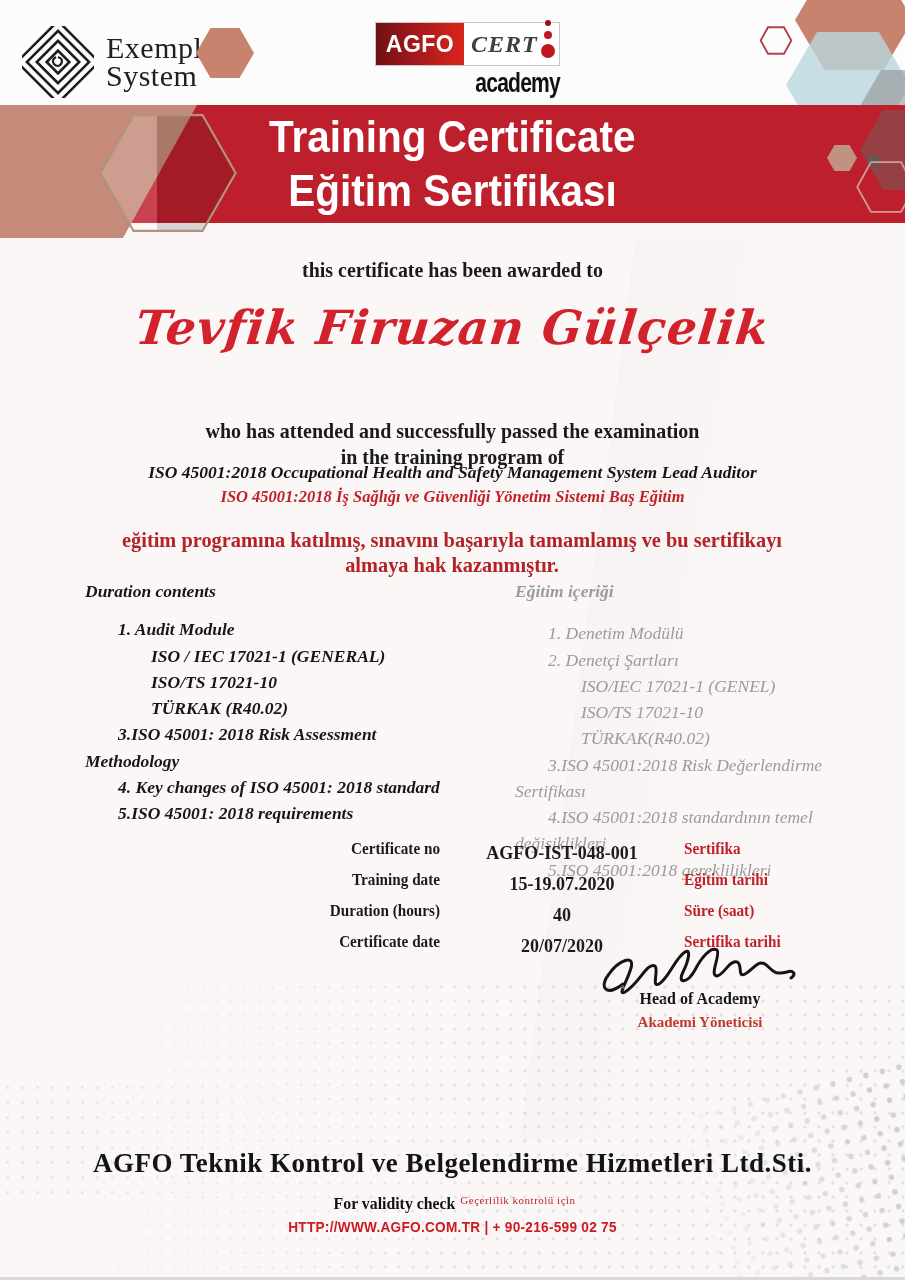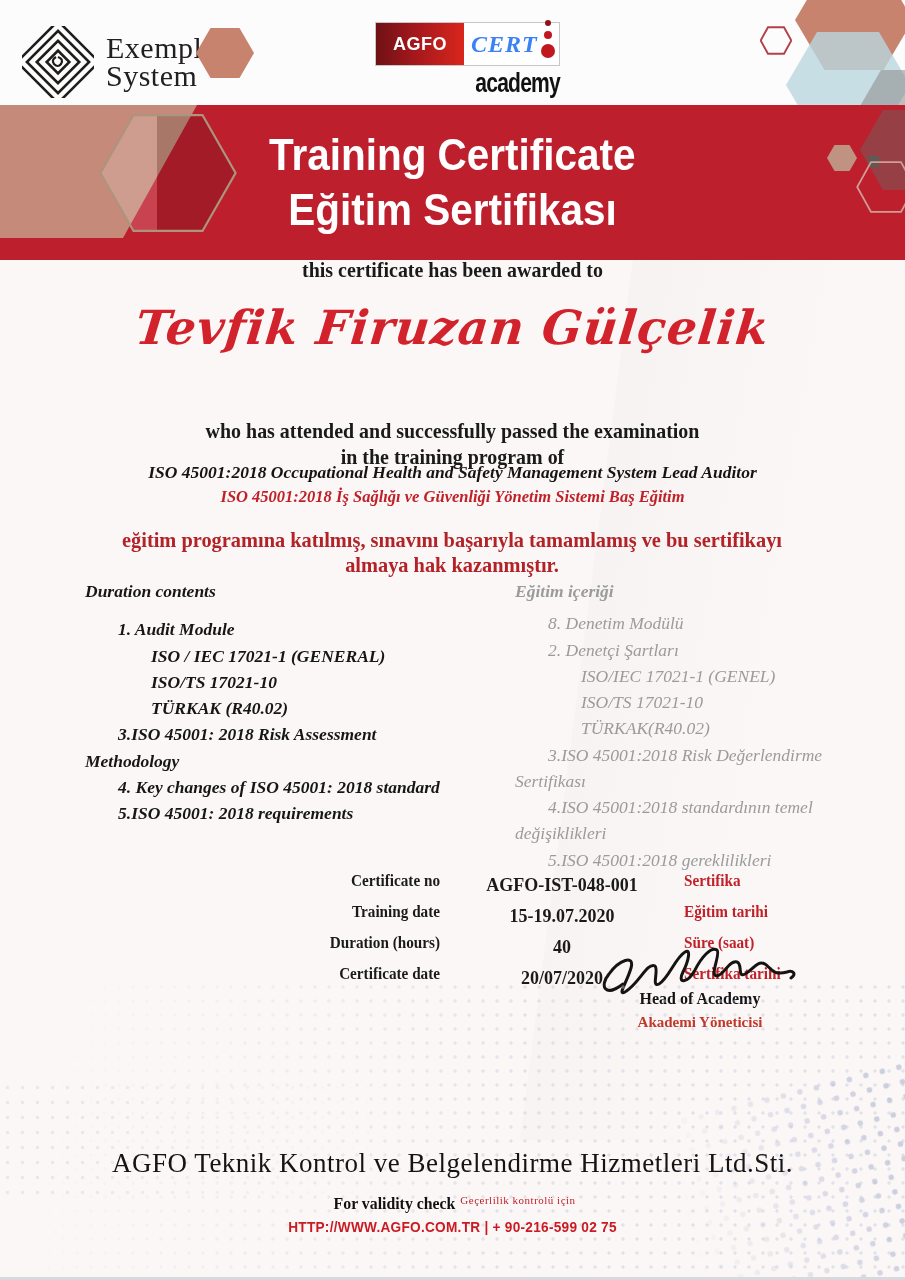--- a/index.html
+++ b/index.html
@@ -20,44 +20,44 @@
   .page::after{content:"";position:absolute;left:0;right:0;bottom:0;height:3px;background:#d9d9dd;}
 
   
   .header{position:absolute;top:0;left:0;width:905px;height:105px;background:#fdfcfc;}
   .exemplar{position:absolute;top:26px;left:22px;display:flex;align-items:center;gap:12px;}
   .exemplar-text{font-family:"Liberation Serif",serif;font-size:30px;line-height:.95;color:#22201f;letter-spacing:.5px;}
   .agfo-logo{position:absolute;top:22px;left:375px;width:185px;}
   .agfo-row{display:flex;height:44px;border:1px solid #c7c7c7;background:#fff;}
   .agfo-box{width:88px;height:100%;display:flex;align-items:center;justify-content:center;
     background:linear-gradient(90deg,#6e1115 0%,#a5181c 45%,#d9261d 100%);}
-  .agfo-box span{color:#fff;font-family:"Liberation Sans",sans-serif;font-weight:bold;font-size:18px;letter-spacing:.5px;}
+  .agfo-box span{color:#fff;font-family:"Liberation Sans",sans-serif;font-weight:bold;font-size:23px;letter-spacing:.5px;}
   .cert-box{flex:1;display:flex;align-items:center;justify-content:flex-start;padding-left:7px;position:relative;background:#fff;}
-  .cert-box span{color:#3b82f6;font-family:"Liberation Serif",serif;font-style:italic;font-weight:bold;font-size:24px;letter-spacing:1px;}
+  .cert-box span{color:#404040;font-family:"Liberation Serif",serif;font-style:italic;font-weight:bold;font-size:24px;letter-spacing:1px;}
   .cert-dots i{position:absolute;border-radius:50%;background:#c0181f;display:block;}
   .cert-dot-tiny{width:6px;height:6px;right:8px;top:-3px;background:#8e1217!important;}
   .cert-dot-small{width:8px;height:8px;right:7px;top:8px;}
   .cert-dot-big{width:14px;height:14px;right:4px;top:21px;}
   .academy{margin-top:2px;text-align:right;font-family:"Liberation Sans",sans-serif;
     font-weight:bold;font-size:27px;color:#111;transform:scaleX(.78);transform-origin:right;letter-spacing:-1px;}
 
   
   .hex{clip-path:polygon(25% 0,75% 0,100% 50%,75% 100%,25% 100%,0 50%);position:absolute;}
   .hex-salmon-left{left:196px;top:28px;width:58px;height:50px;background:var(--salmon);}
   .hex-salmon-top{left:795px;top:-30px;width:118px;height:100px;background:var(--salmon);}
   .hex-blue{left:786px;top:32px;width:124px;height:106px;background:var(--light-blue);opacity:.8;}
   .hex-gray-1{left:856px;top:70px;width:100px;height:86px;background:#8a8a8a;opacity:.55;}
   .hex-gray-2{left:860px;top:110px;width:92px;height:80px;background:#6e625f;opacity:.5;z-index:4;}
   .hex-outline-small{position:absolute;left:760px;top:26px;width:32px;height:29px;}
   .hex-salmon-banner{left:827px;top:145px;width:30px;height:26px;background:#c09282;z-index:4;}
   .sq-dark{position:absolute;left:868px;top:156px;width:11px;height:11px;background:#5f5a53;z-index:4;}
   .hex-outline-right{position:absolute;left:856px;top:160px;width:60px;height:54px;z-index:4;}
 
   
-  .banner{position:absolute;top:105px;left:0;width:905px;height:155px;background:var(--banner-red);z-index:2;}
+  .banner{position:absolute;top:105px;left:0;width:905px;height:118px;background:var(--banner-red);z-index:2;}
   .banner-salmon{position:absolute;left:0;top:0;width:220px;height:133px;
     background:#c58a79;clip-path:polygon(0 0,197px 0,123px 133px,0 133px);}
   .banner-hex{position:absolute;left:98px;top:8px;}
   .banner-title{position:absolute;left:0;top:0;width:100%;height:100%;
     display:flex;flex-direction:column;align-items:center;justify-content:center;gap:8px;}
   .banner-title div{color:#fff;font-family:"Liberation Sans",sans-serif;font-weight:bold;
     font-size:44px;line-height:1.05;letter-spacing:0;transform:scaleX(.92);}
 
   
   .center-text{position:absolute;left:0;width:905px;text-align:center;}
@@ -68,40 +68,40 @@
   .program-en{top:462px;font-weight:bold;font-style:italic;font-size:17.5px;color:#141414;}
   .program-tr{top:487px;font-weight:bold;font-style:italic;font-size:16.5px;color:var(--label-red);}
   .passed{top:528px;left:92px;width:720px;font-weight:bold;font-size:21px;color:var(--brick-red);
     line-height:1.2;transform:scaleX(.97);}
 
   
   .contents{position:absolute;top:578px;font-style:italic;font-size:17.5px;line-height:1.5;}
   .contents-en{left:85px;width:400px;color:#161616;font-weight:bold;}
   .contents-tr{left:515px;width:380px;color:var(--gray-text);font-weight:normal;}
   .contents .heading{font-weight:bold;margin-bottom:12px;}
-  .contents-tr .heading{margin-bottom:6px;}
+  .contents-tr .heading{margin-bottom:16px;}
   .ci{white-space:nowrap;}
   .ind-1{padding-left:33px;}
   .ind-2{padding-left:66px;}
 
   
-  .details{position:absolute;top:865px;left:0;width:905px;}
+  .details{position:absolute;top:833px;left:0;width:905px;}
   .detail-row{display:flex;height:31px;align-items:center;}
   .d-label{width:440px;text-align:right;font-weight:bold;font-size:16px;color:#1a1a1a;transform:scaleX(.95);transform-origin:right;}
   .d-value{width:168px;margin-left:38px;text-align:center;font-weight:bold;font-size:18px;color:#1a1a1a;position:relative;top:5px;}
   .d-tr{margin-left:38px;text-align:left;font-weight:bold;font-size:16px;color:var(--label-red);transform:scaleX(.95);transform-origin:left;}
 
   
   .sig-block{position:absolute;top:940px;left:590px;width:220px;text-align:center;}
   .sig-svg{display:block;margin:0 auto -14px auto;}
   .sig-title{font-weight:bold;font-size:16px;color:#141414;}
   .sig-title-tr{margin-top:6px;font-weight:bold;font-size:15px;color:#c0392b;}
 
   
-  .footer-company{top:1148px;font-size:27px;color:#141414;letter-spacing:.5px;}
+  .footer-company{top:1148px;font-size:27px;color:#141414;letter-spacing:.5px;font-weight:bold;}
   .validity{position:absolute;top:1194px;left:0;width:905px;display:flex;justify-content:center;}
   .validity .en{font-weight:bold;font-size:17px;color:#111;transform:scaleX(.93);}
   .validity .tr{font-size:11px;color:var(--label-red);letter-spacing:.5px;}
   .contact{top:1218px;font-family:"Liberation Sans",sans-serif;font-weight:bold;font-size:15.5px;
     color:#cb1a22;letter-spacing:.3px;transform:scaleX(.88);}
 
   
   .dots{position:absolute;pointer-events:none;}
   .dots-mid{left:0;top:980px;width:905px;height:300px;
     background-image:radial-gradient(circle,#c6cbdb 1.4px,transparent 1.9px);
@@ -215,21 +215,21 @@
         <div class="ci ind-2">TÜRKAK (R40.02)</div>
         <div class="ci ind-1">3.ISO 45001: 2018 Risk Assessment</div>
         <div class="ci ind-0">Methodology</div>
         <div class="ci ind-1">4. Key changes of ISO 45001: 2018 standard</div>
         <div class="ci ind-1">5.ISO 45001: 2018 requirements</div>
       </div>
   </div>
   <div class="contents contents-tr">
     <div class="heading">Eğitim içeriği</div>
     <div id="list-tr">
-        <div class="ci ind-1">8. Denetim Modülü</div>
+        <div class="ci ind-1">1. Denetim Modülü</div>
         <div class="ci ind-1">2. Denetçi Şartları</div>
         <div class="ci ind-2">ISO/IEC 17021-1 (GENEL)</div>
         <div class="ci ind-2">ISO/TS 17021-10</div>
         <div class="ci ind-2">TÜRKAK(R40.02)</div>
         <div class="ci ind-1">3.ISO 45001:2018 Risk Değerlendirme</div>
         <div class="ci ind-0">Sertifikası</div>
         <div class="ci ind-1">4.ISO 45001:2018  standardının temel</div>
         <div class="ci ind-0">değişiklikleri</div>
         <div class="ci ind-1">5.ISO 45001:2018 gereklilikleri</div>
       </div>

